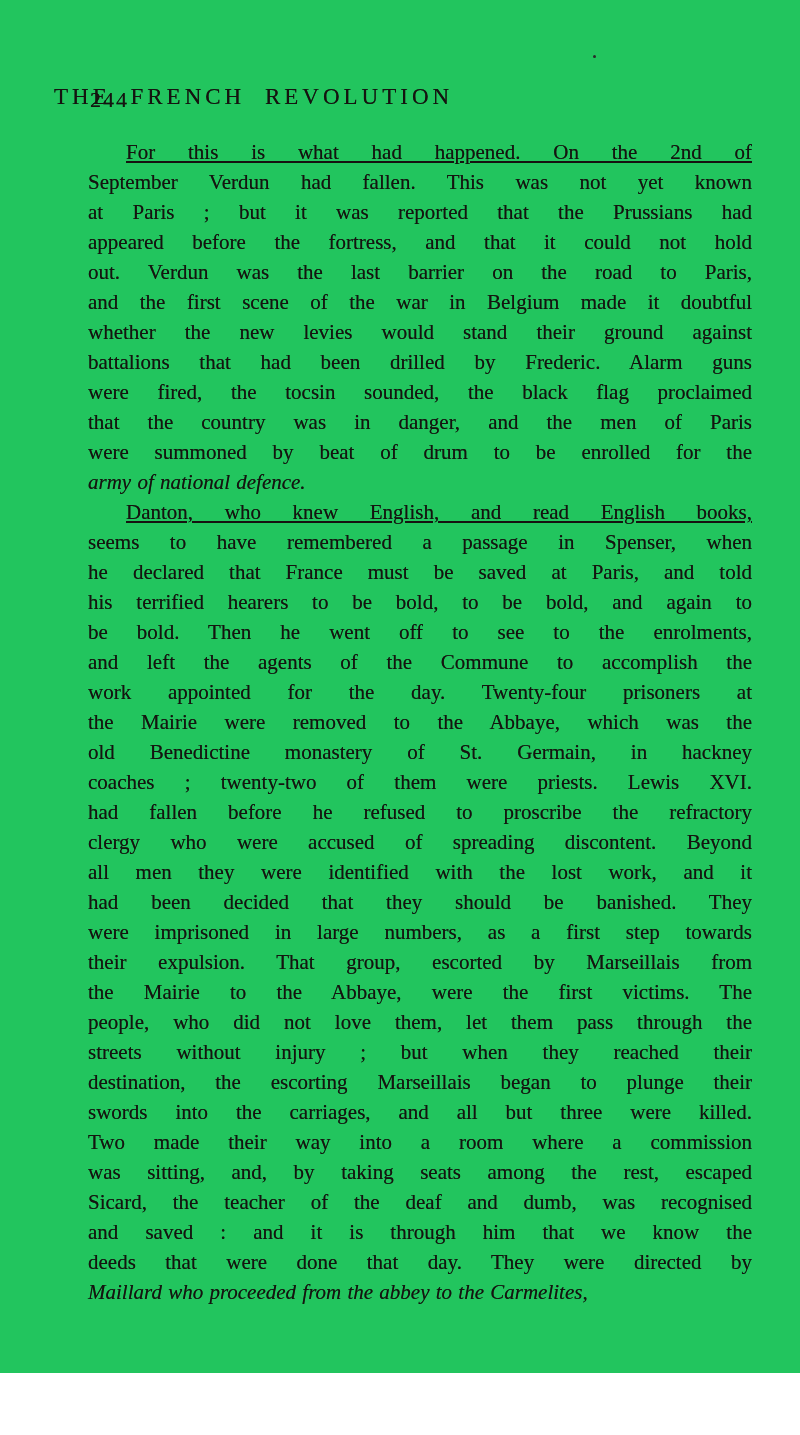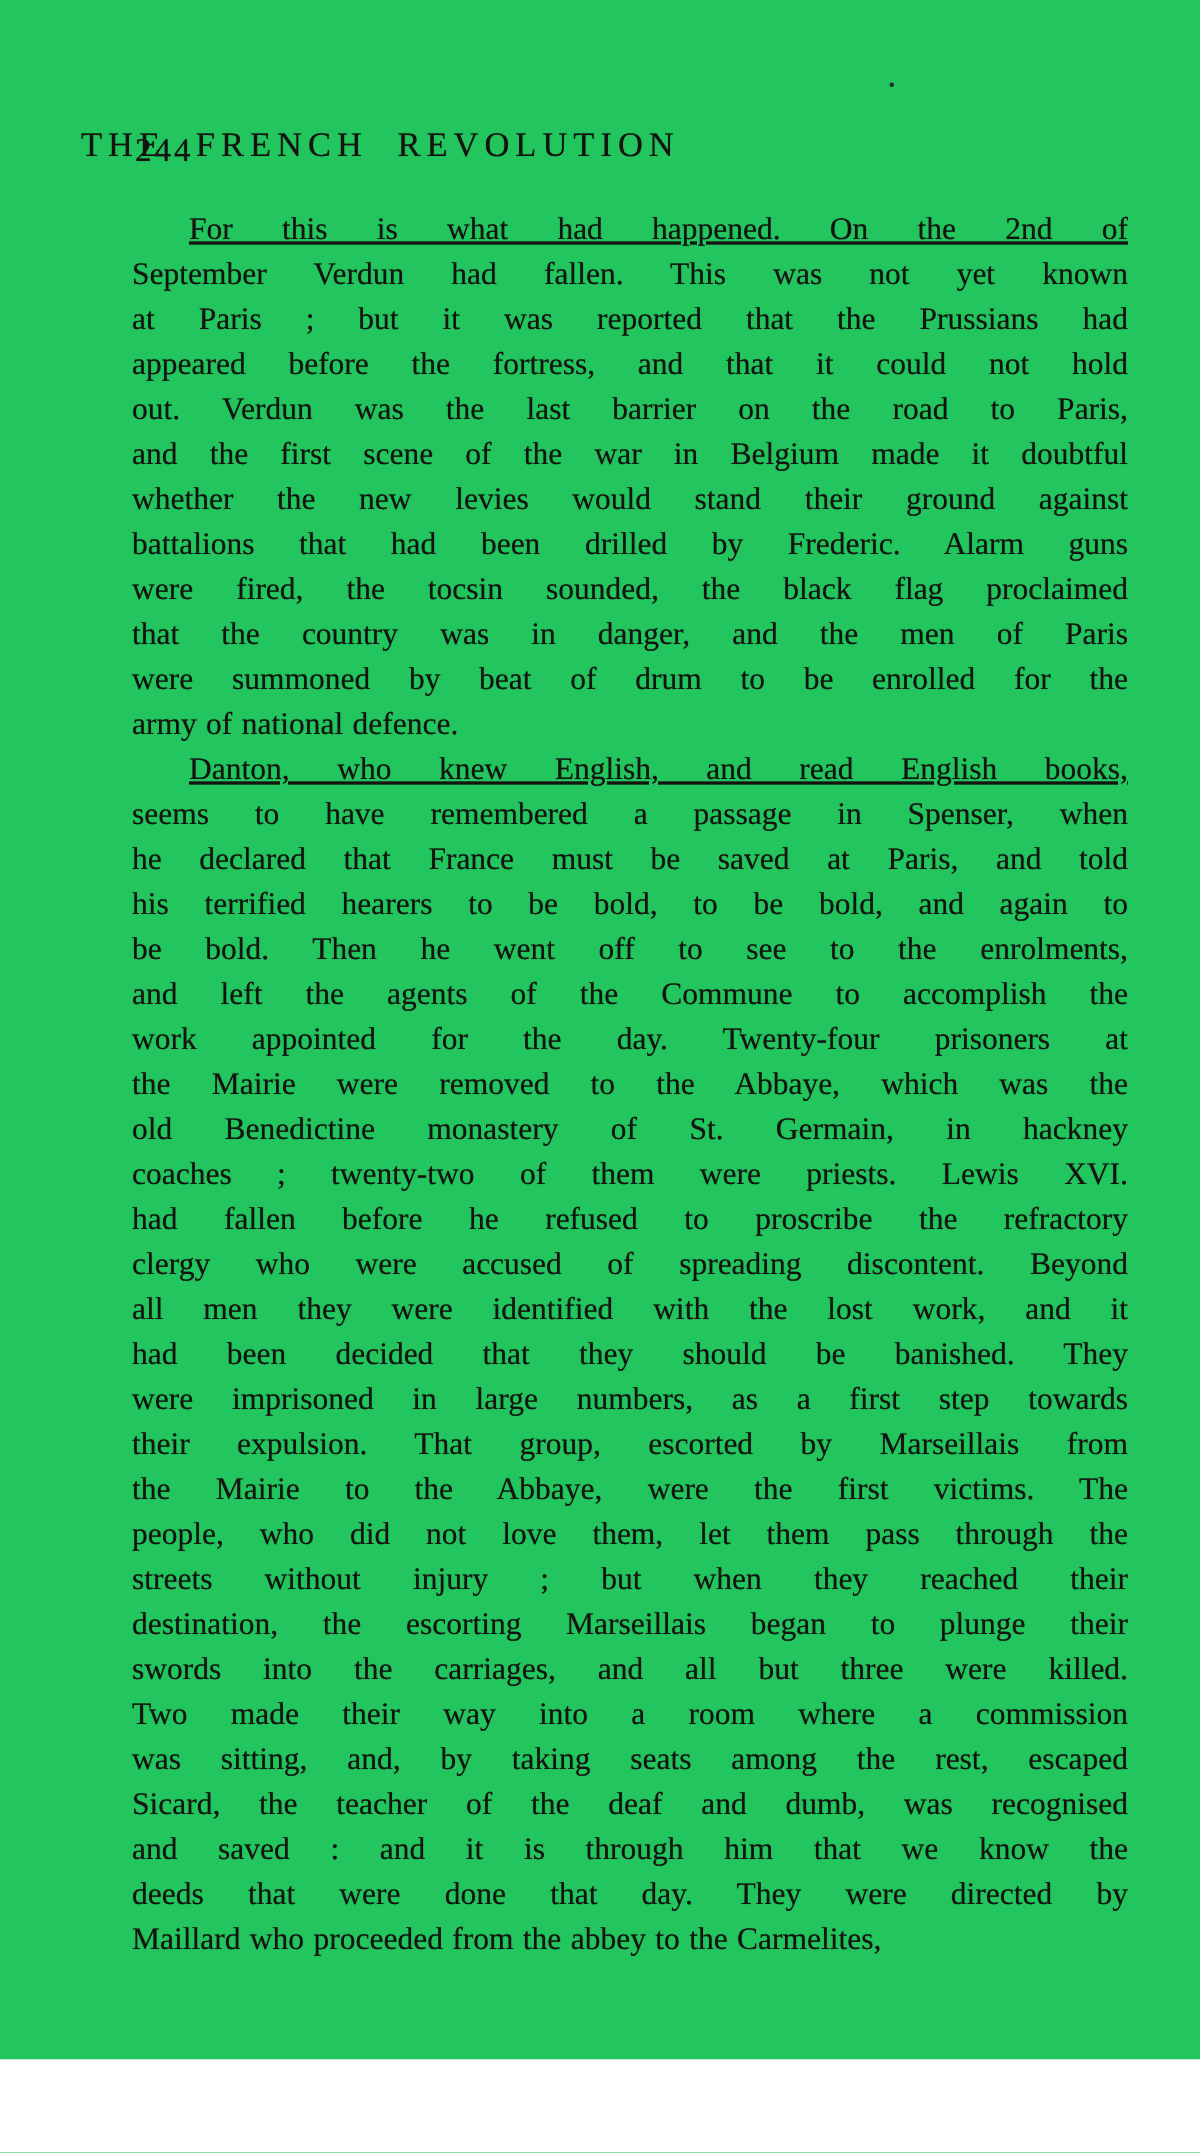--- a/index.html
+++ b/index.html
@@ -54,21 +54,21 @@
   .para { margin: 0; padding: 0; }
   .para .line {
     font-size: 21px;
     line-height: 30px;
     text-align: justify;
     text-align-last: justify;
     text-shadow: 0 0 0.5px rgba(0,0,0,0.55);
     word-spacing: 1px;
   }
   .para .line:first-child { text-indent: 38px; text-decoration: underline; }
-  .para .line:last-child { text-align-last: left; }
+  .para .line:last-child { text-align-last: left; font-style: italic; }
   
   .speck {
     position: absolute;
     left: 593px;
     top: 55px;
     width: 3px;
     height: 3px;
     background: #2a2a2a;
     border-radius: 50%;
   }

